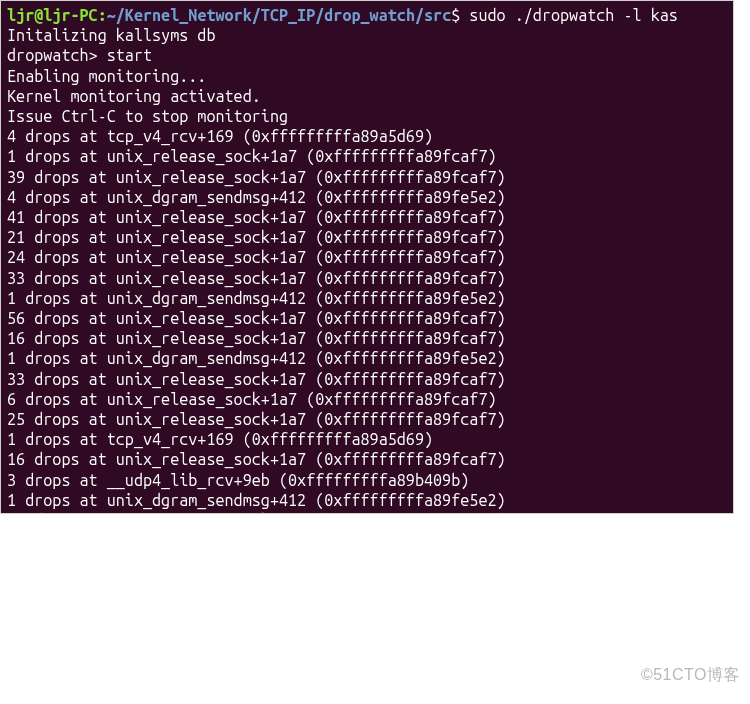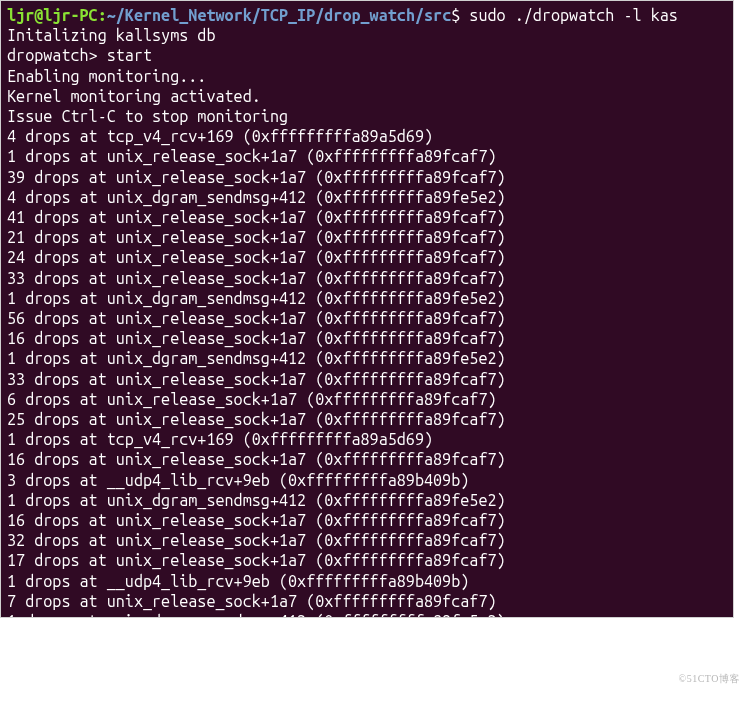--- a/index.html
+++ b/index.html
@@ -11,36 +11,36 @@
       overflow: hidden;
     }
     .terminal {
       background: #300a24;
       color: #ffffff;
       font-family: "Ubuntu Mono", "DejaVu Sans Mono", Consolas, monospace;
       font-size: 16.2px;
       line-height: 20.2px;
       padding: 4px 6px;
       width: 734px;
-      height: 618px;
+      height: 514px;
       border: 1px solid #d0d0d0;
       white-space: pre;
       overflow: hidden;
     }
     .ps1-user { color: #8ae234; font-weight: bold; }
     .ps1-path { color: #729fcf; font-weight: bold; }
     .ps1-dollar { color: #ffffff; }
     .cmd { color: #ffffff; }
     .watermark {
       position: absolute;
       right: 10px;
       bottom: 18px;
       color: #b8b8b8;
-      font-family: Liberation Serif, serif;
-      font-size: 10px;
+      font-family: Liberation Sans, sans-serif;
+      font-size: 16px;
       letter-spacing: 0.5px;
     }
   </style>
 </head>
 <body>
 
 <div class="terminal"><span><span class="ps1-user">ljr@ljr-PC</span><span class="ps1-user">:</span><span class="ps1-path">~/Kernel_Network/TCP_IP/drop_watch/src</span><span class="ps1-dollar">$</span> <span class="cmd">sudo ./dropwatch -l kas</span></span>
 <span id="preamble-block">Initalizing kallsyms db
 dropwatch&gt; start
 Enabling monitoring...

